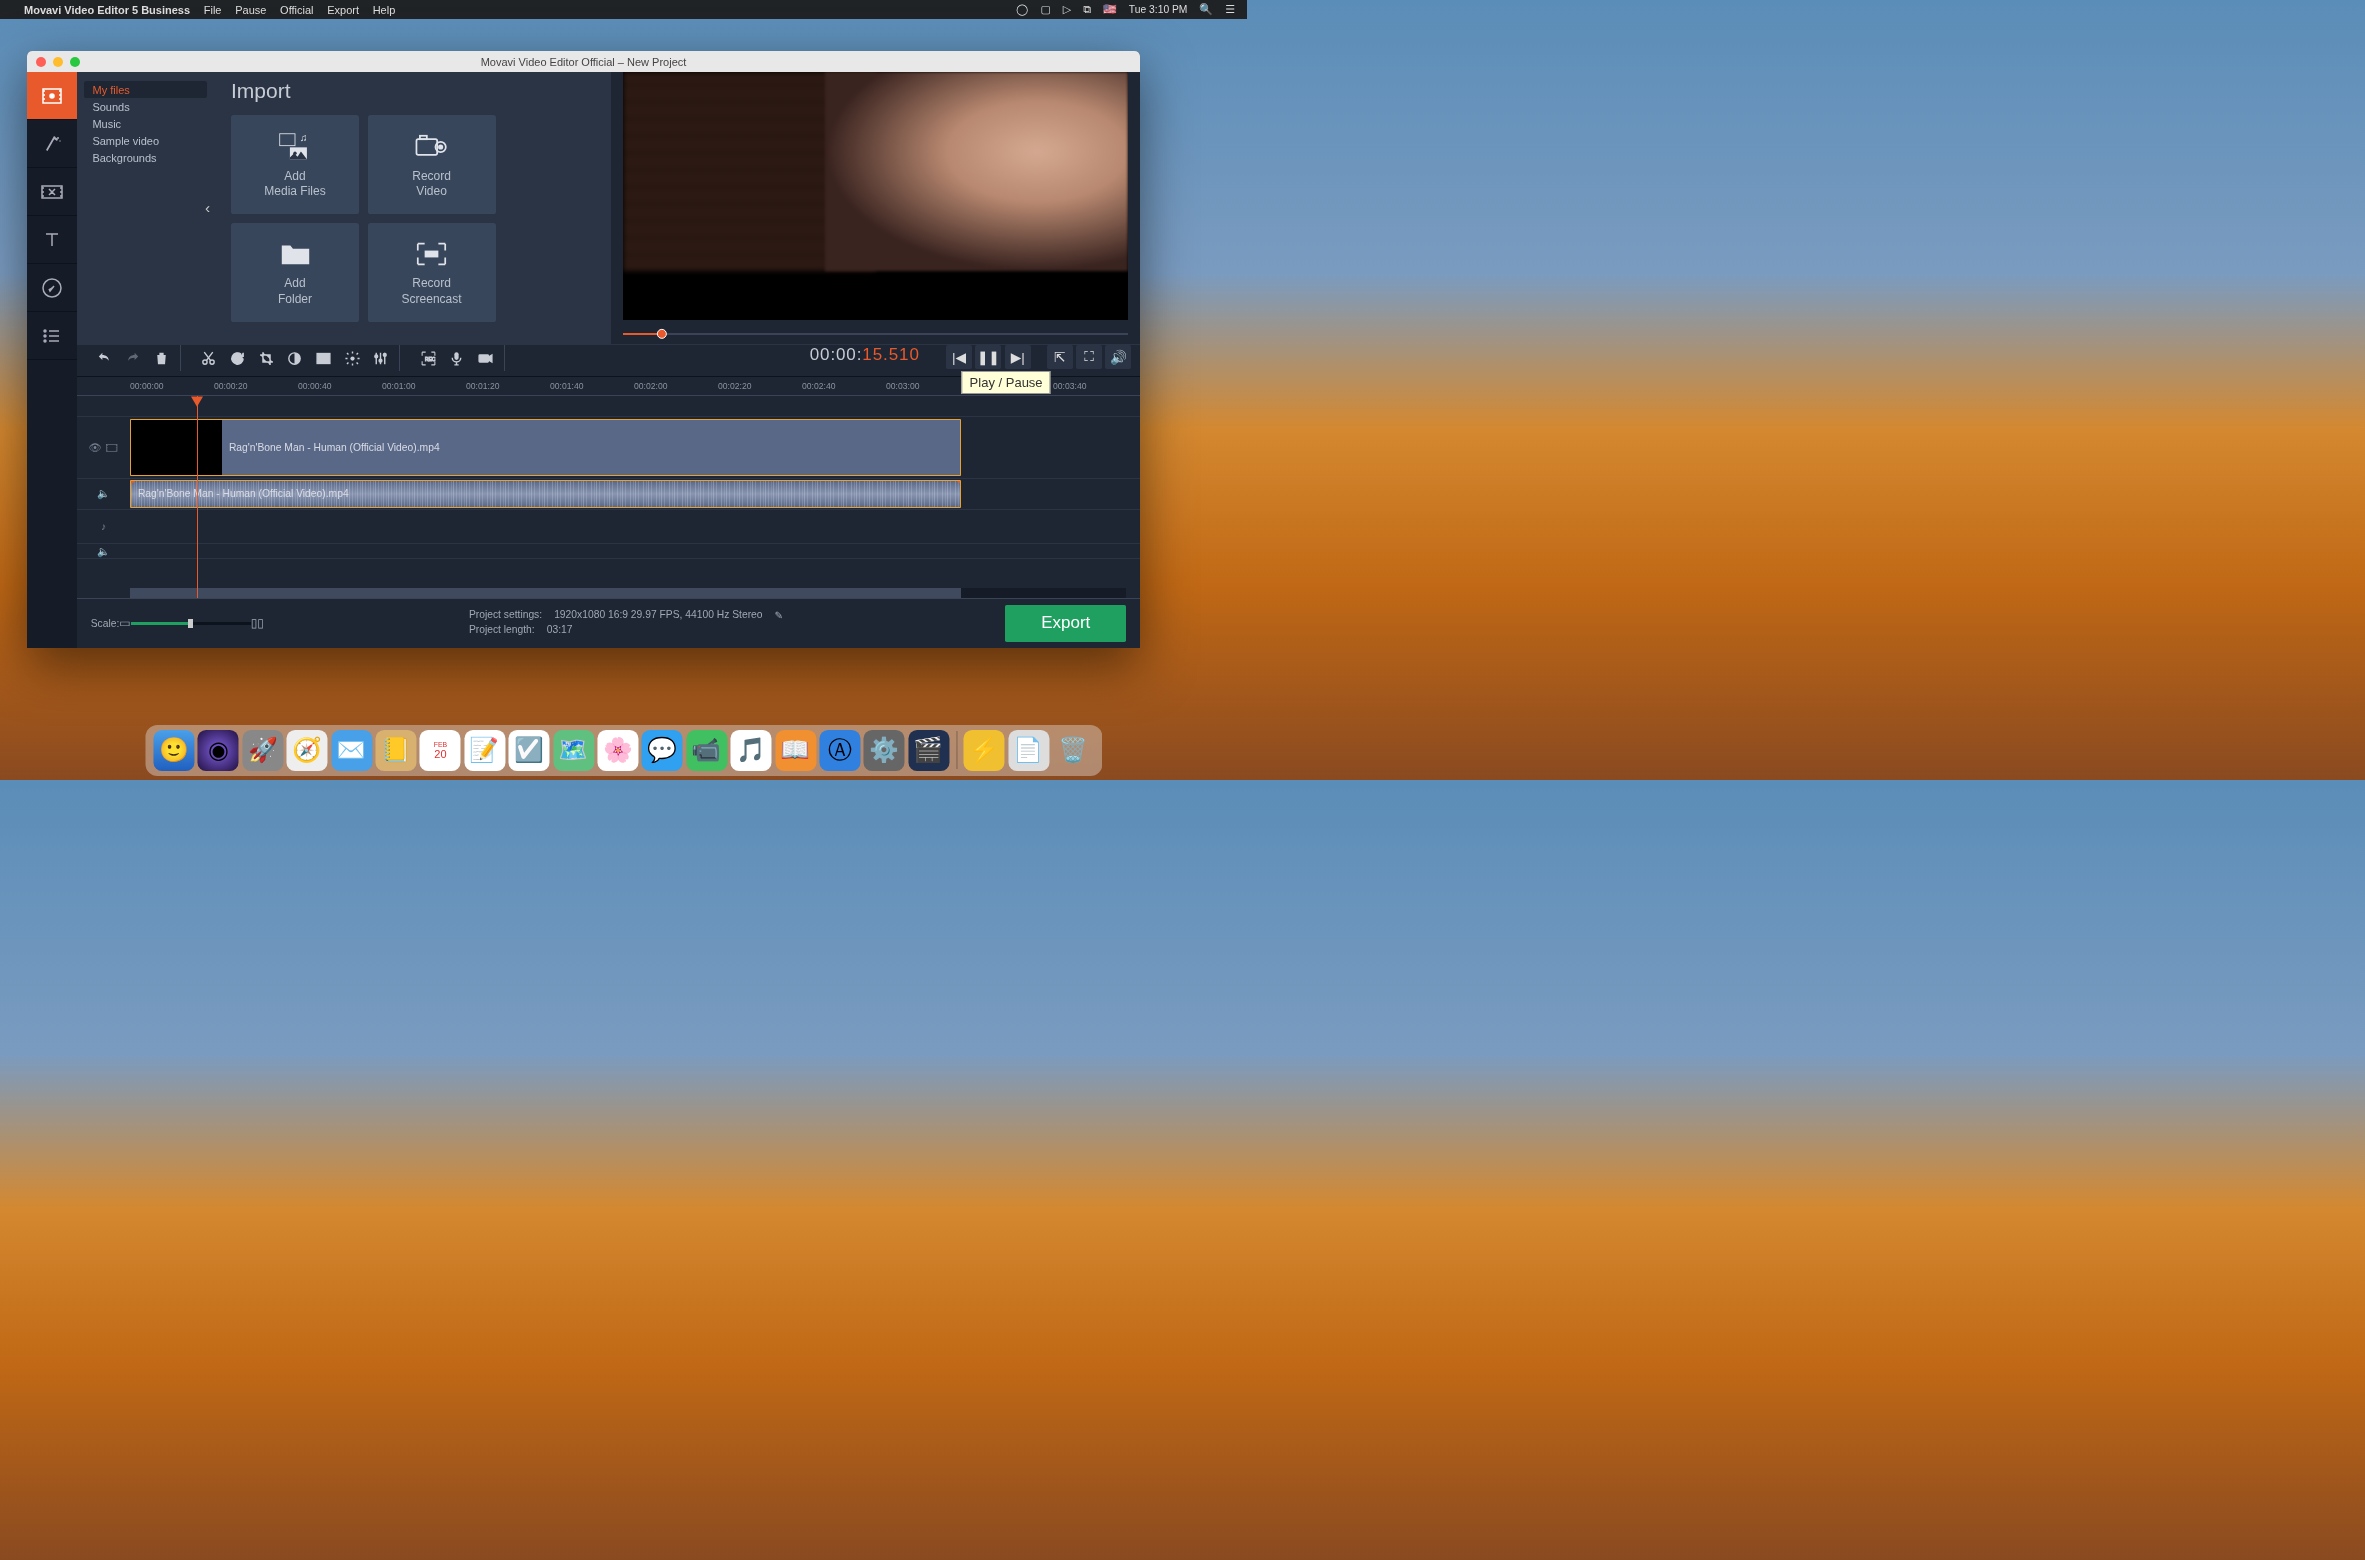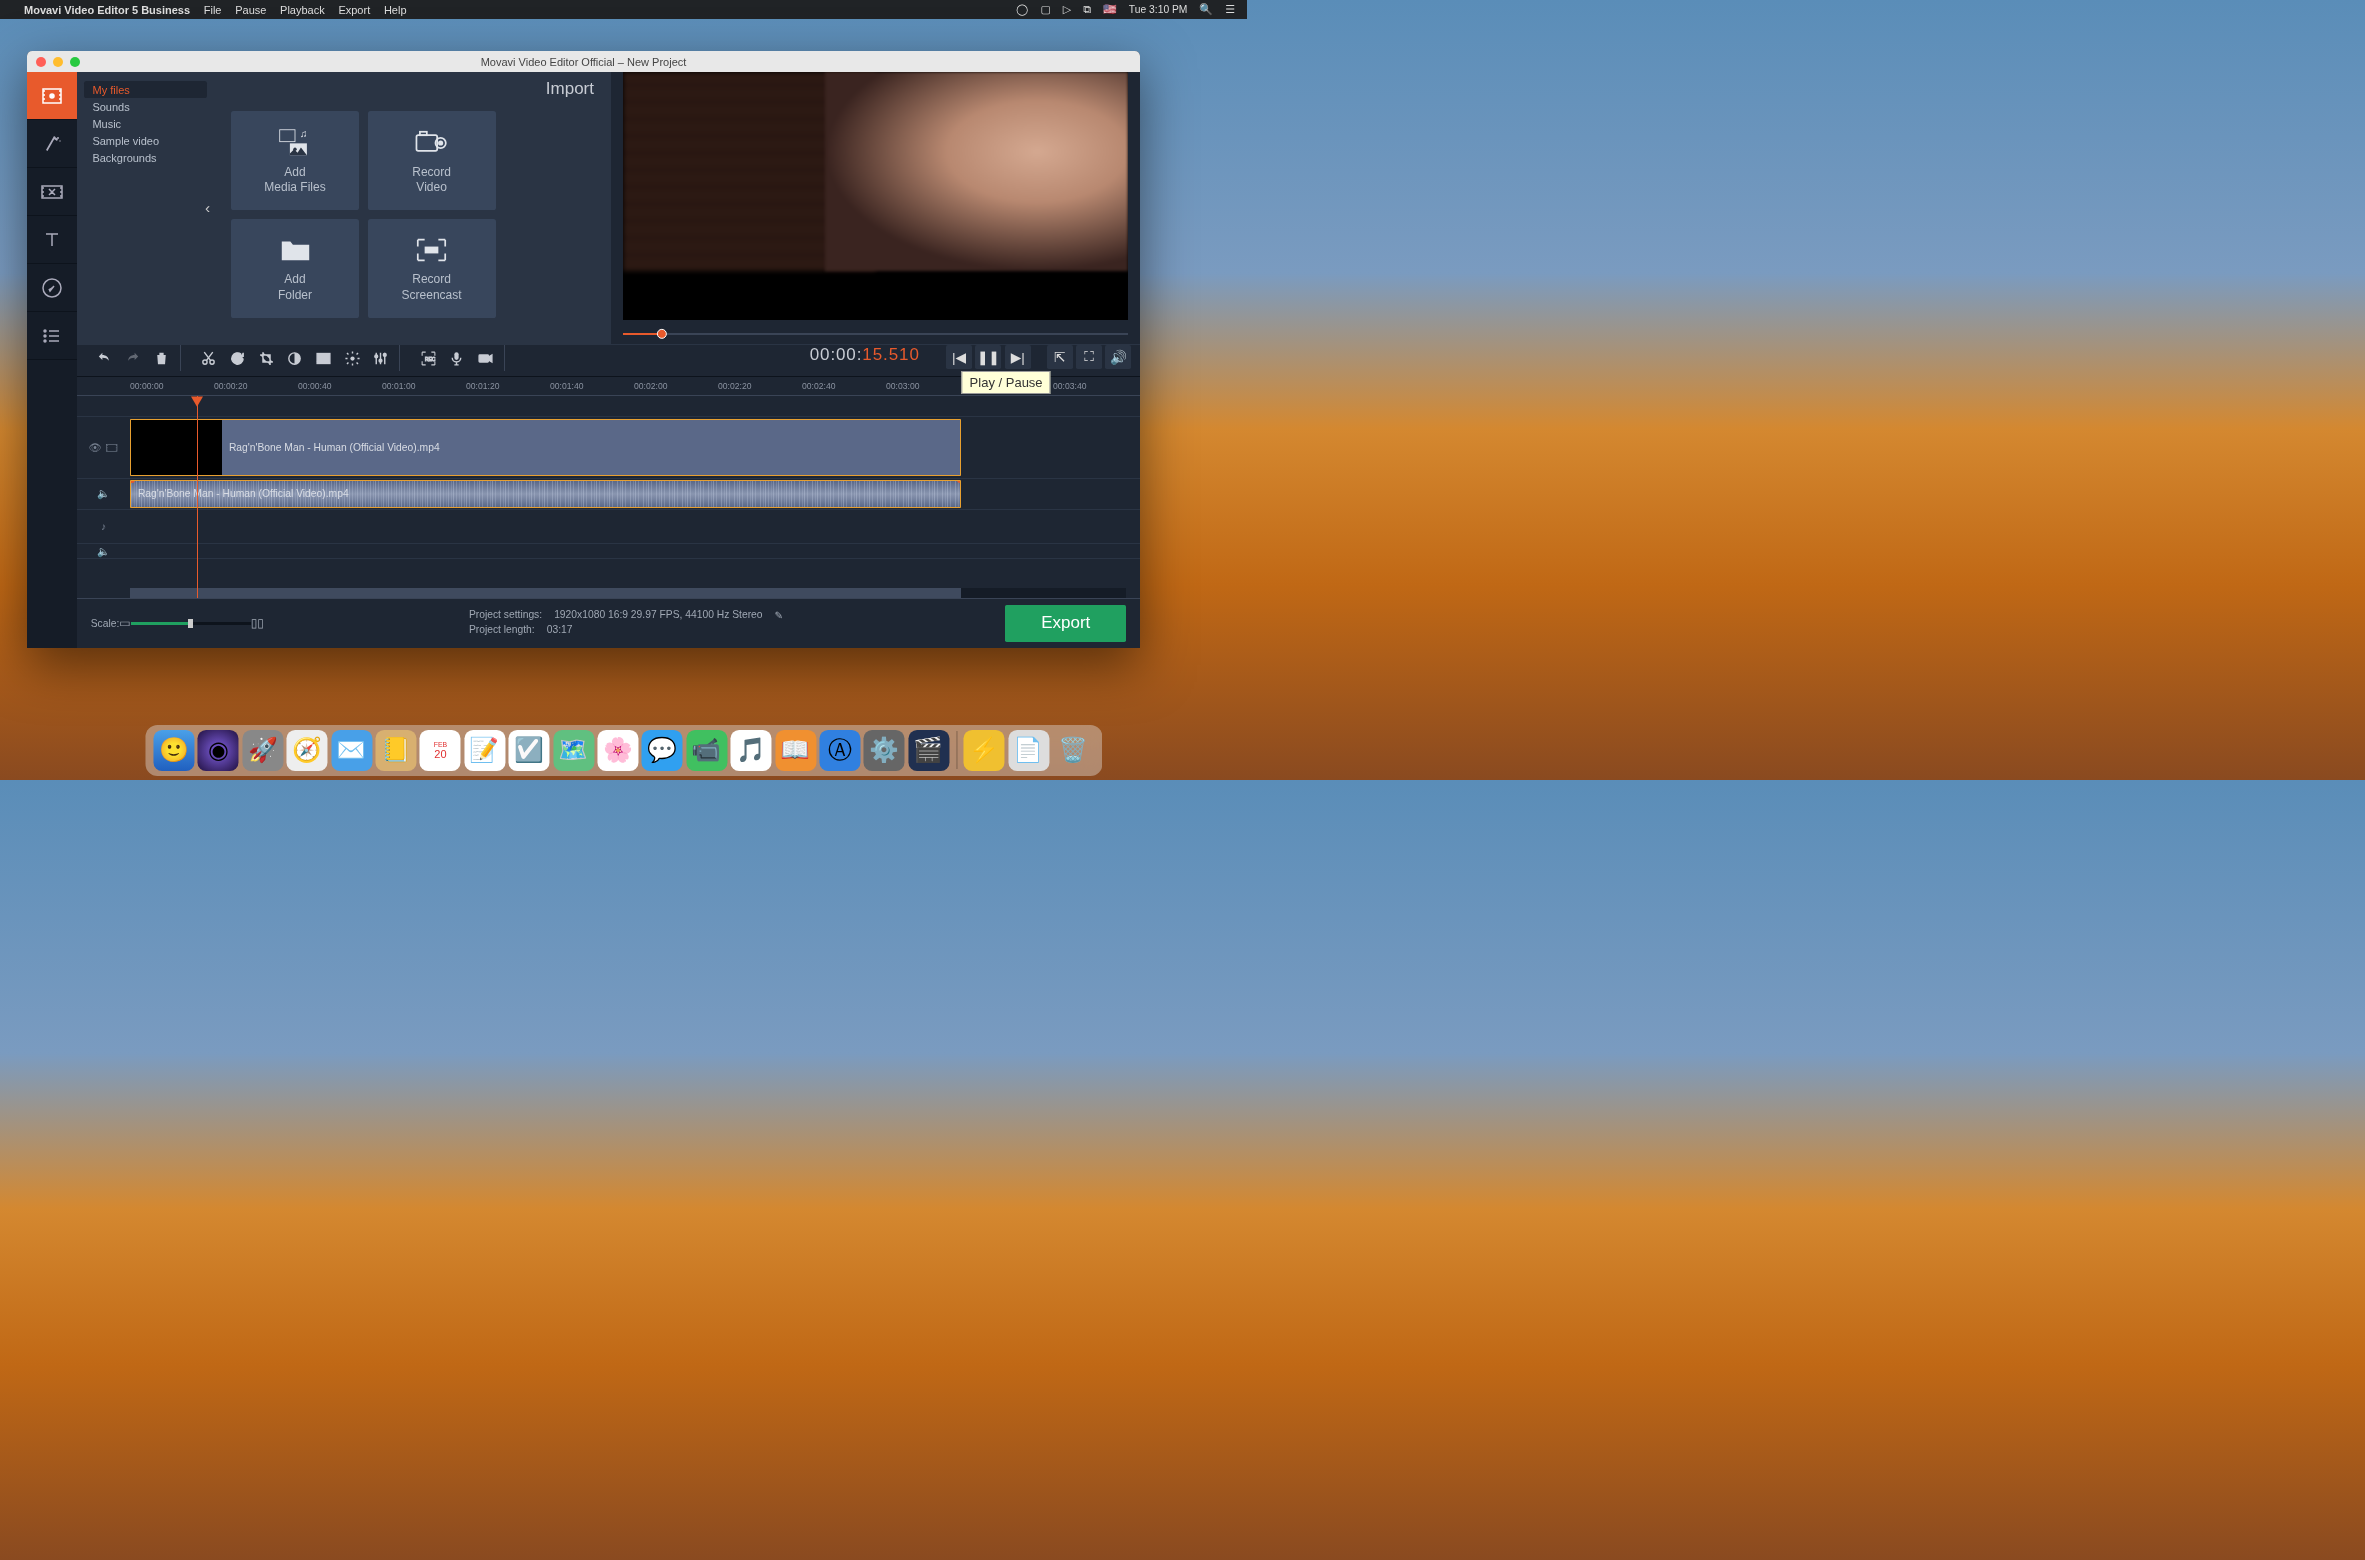--- a/index.html
+++ b/index.html
@@ -22,21 +22,21 @@
 .lb-item.active{background:#e85a2c;color:#fff;}
 .lb-item svg{width:24px;height:24px;}
 .main{flex:1;display:flex;flex-direction:column;}
 .upper{height:272px;display:flex;}
 .import-panel{width:534px;background:#2a3444;display:flex;position:relative;}
 .ip-side{width:137px;padding:8.6px 0;}
 .ip-side-item{padding:2.6px 15.4px;font-size:11px;color:#b8c0cc;cursor:pointer;}
 .ip-side-item.active{background:#1e2633;color:#e85a2c;border-radius:2.6px;margin:0 6.9px;padding:2.6px 8.6px;}
 .ip-collapse{position:absolute;left:128px;top:50%;transform:translateY(-50%);color:#ccc;font-size:15.4px;cursor:pointer;}
 .ip-main{flex:1;padding:0 17px;}
-.ip-title{text-align:right;font-size:17px;color:#c8ccd4;padding:6.9px 0 12px;}
+.ip-title{text-align:left;font-size:21px;color:#c8ccd4;padding:6.9px 0 12px;}
 .ip-grid{display:flex;gap:8.6px;flex-wrap:wrap;}
 .ip-card{width:128px;height:99px;background:#38465c;border-radius:2.6px;display:flex;flex-direction:column;align-items:center;justify-content:center;color:#b8c0cc;cursor:pointer;}
 .ip-card .ic{height:34px;display:flex;align-items:center;justify-content:center;font-size:26px;color:#e0e4ea;}
 .ip-card .lbl{text-align:center;font-size:12px;line-height:1.3;margin-top:5.1px;}
 .preview{flex:1;background:#1e2633;display:flex;flex-direction:column;padding:0 12px;}
 .preview-vid{flex:1;background:#000;position:relative;overflow:hidden;}
 .preview-vid .face{position:absolute;right:0;top:0;width:60%;height:80%;background:radial-gradient(ellipse at 70% 40%,#d4a890 0%,#b88870 30%,#3a2420 70%);filter:blur(1.7px);}
 .preview-vid .brick{position:absolute;left:0;top:0;width:50%;height:80%;background:repeating-linear-gradient(0deg,#4a2a20 0,#4a2a20 15.4px,#3a2018 15.4px,#3a2018 17px);filter:blur(2.6px);opacity:0.6;}
 .preview-scrub{height:20.6px;display:flex;align-items:center;position:relative;margin-top:3.4px;}
 .scrub-line{position:absolute;left:0;right:0;height:1.7px;background:#3a4456;}
@@ -89,21 +89,21 @@
 .dock .dicon{width:41px;height:41px;border-radius:8.6px;display:flex;align-items:center;justify-content:center;font-size:24px;}
 </style>
 </head>
 <body>
 
 <div class="menubar">
   <span class="apple"></span>
   <span class="appname">Movavi Video Editor 5 Business</span>
   <span class="mitem">File</span>
   <span class="mitem">Pause</span>
-  <span class="mitem">Playback</span>
+  <span class="mitem">Official</span>
   <span class="mitem">Export</span>
   <span class="mitem">Help</span>
   <div class="right">
     <span class="ricon">◯</span>
     <span class="ricon">▢</span>
     <span class="ricon">▷</span>
     <span class="ricon">⧉</span>
     <span class="ricon">🇺🇸</span>
     <span>Tue 3:10 PM</span>
     <span class="ricon">🔍</span>

